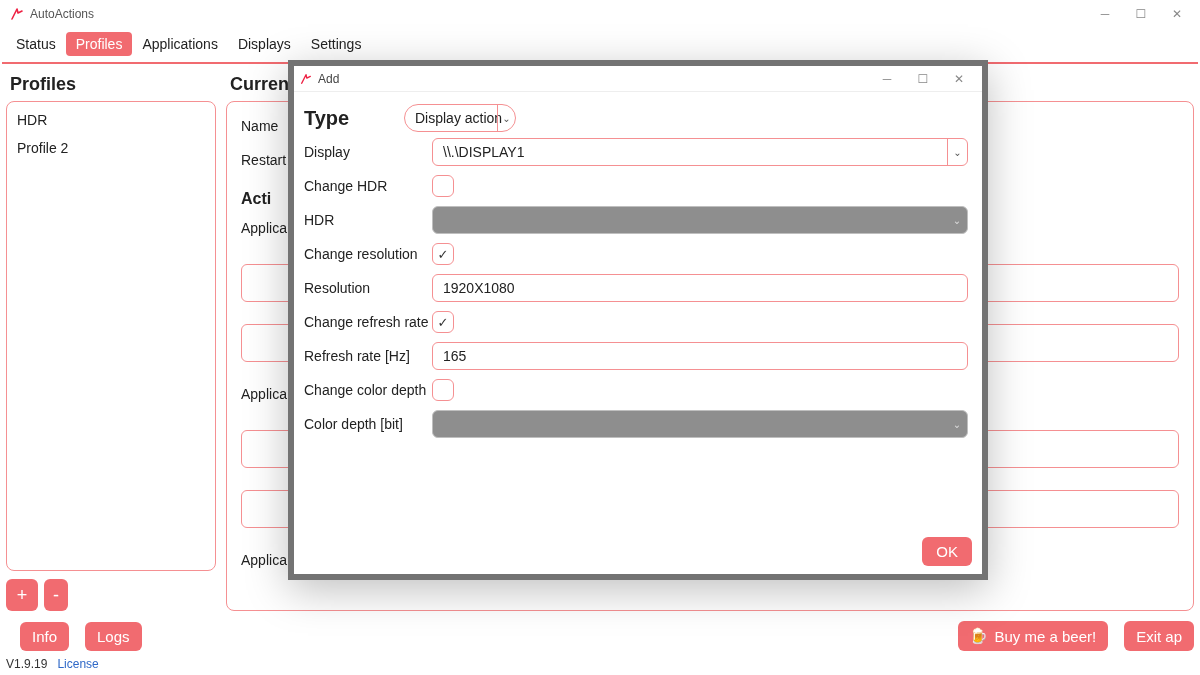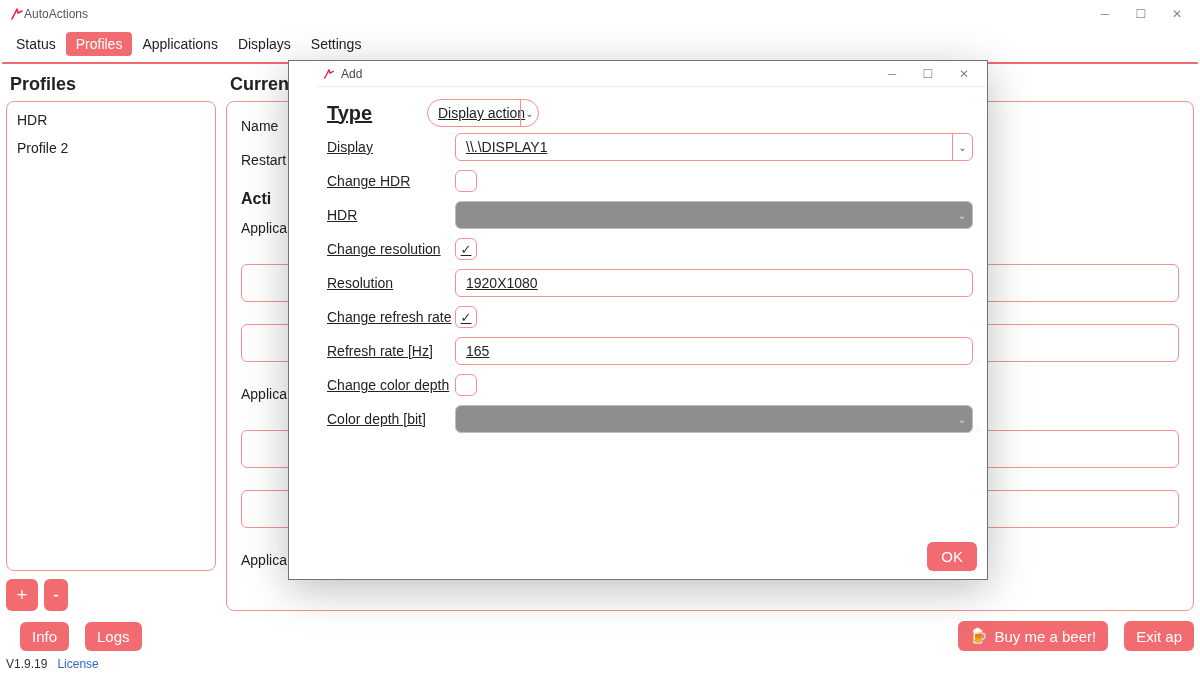--- a/index.html
+++ b/index.html
@@ -25,21 +25,21 @@
     position:relative;
   }
   
   .titlebar {
     height:28px;
     display:flex; align-items:center; justify-content:space-between;
     padding:0 6px;
     font-size:12px;
     color:#555;
   }
-  .titlebar-left { display:flex; align-items:flex-start; padding-left:4px;}
+  .titlebar-left { display:flex; align-items:flex-start; gap:6px; padding-left:4px;}
   .titlebar-right { display:flex; gap:2px; }
   .win-btn {
     width:34px; height:22px;
     display:flex; align-items:center; justify-content:center;
     color:#888; font-size:12px;
   }
   .app-icon svg { display:block; }
   
   .menubar {
     display:flex;
@@ -134,35 +134,35 @@
     display:flex; align-items:center; gap:10px;
   }
   .status-strip a { color: var(--blue-link); text-decoration:none; }
 
   
   .modal {
     position:absolute;
     left:288px; top:60px;
     width:700px; height:520px;
     background:#fff;
-    border:1px solid #737373;
+    border:6px solid #737373;
     box-shadow: 0 10px 40px rgba(0,0,0,.25);
-    display:flex; flex-direction:column;padding-left:28px;
+    display:flex; flex-direction:column;
   }
   .modal-titlebar {
     height:26px;
     display:flex; align-items:center; justify-content:space-between;
     padding:0 6px;
     font-size:12px; color:#444;
     border-bottom:1px solid #eee;
   }
   .modal-titlebar-left { display:flex; align-items:center; gap:6px; }
   .modal-titlebar-right { display:flex; gap:2px; }
   .modal-body { flex:1; padding:6px 14px 6px 10px; overflow:auto; }
-  .modal-row { display:flex; align-items:center; margin:6px 0; min-height:28px;text-decoration:underline;}
+  .modal-row { display:flex; align-items:center; margin:6px 0; min-height:28px;}
   .modal-row .lbl { width:128px; font-size:14px; }
   .modal-row.header .lbl { font-size:20px; font-weight:700; width:100px;}
   .modal-row .ctrl { flex:1; }
   .combo, .textin {
     width:100%;
     border:1.5px solid var(--pink-border);
     border-radius:6px;
     height:28px;
     display:flex; align-items:center;
     padding:0 10px;

